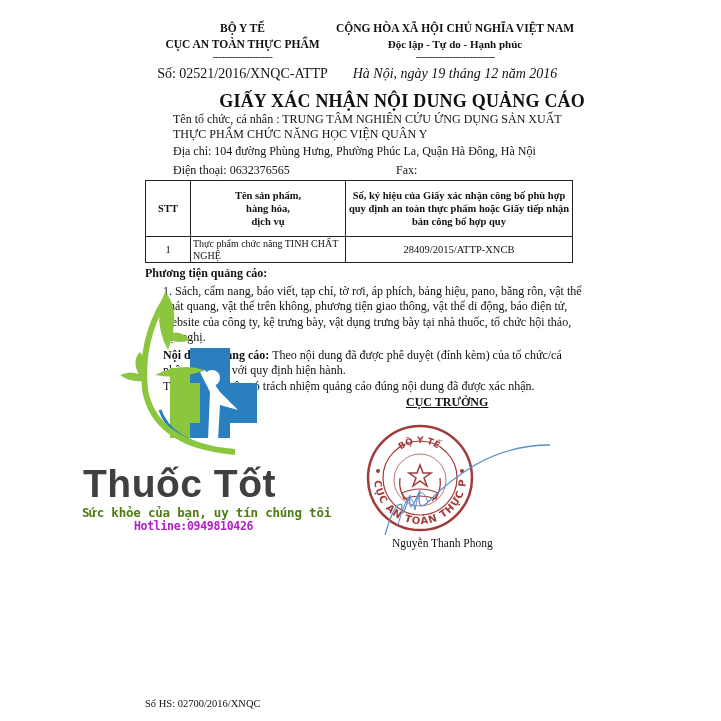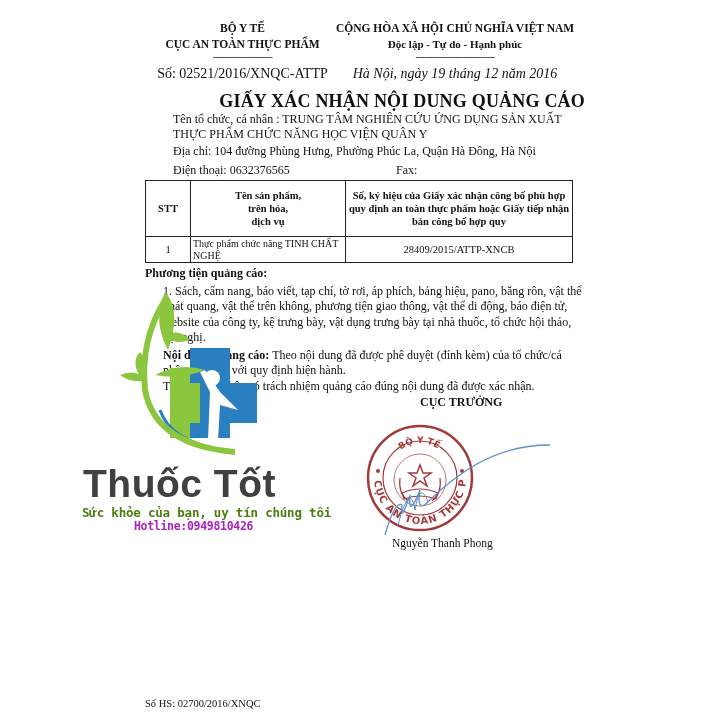--- a/index.html
+++ b/index.html
@@ -25,21 +25,21 @@
   table.prod td, table.prod th { border: 1px solid #222; padding: 0 2px; }
   table.prod th { font-weight: bold; height: 55px; }
   table.prod td { height: 25px; }
   .c1 { width: 40px; text-align: center; }
   .c2 { width: 150px; }
   .c3 { text-align: center; }
 
   .ad-section { left: 145px; top: 266px; font-size: 12px; line-height: 15.5px; width: 440px; }
   .indent { padding-left: 18px; }
 
-  .cuctruong { left: 420px; top: 395px; font-size: 12px; font-weight: bold; }
+  .cuctruong { left: 406px; top: 395px; font-size: 12px; font-weight: bold; text-decoration: underline; }
   .signer { left: 392px; top: 537px; font-size: 11.5px; }
   .hs { left: 145px; top: 698px; font-size: 10.5px; }
 
   
   .brand-name { left: 83px; top: 462px; font-size: 39px; font-weight: bold; color: #404040;
                 font-family: Liberation Sans, sans-serif; letter-spacing: 0.5px; }
   .brand-slogan { left: 82px; top: 505px; font-size: 12.5px; font-weight: bold; color: #4d7c0f;
                   font-family: "DejaVu Sans Mono", monospace; letter-spacing: -0.2px; }
   .brand-hotline { left: 134px; top: 519px; font-size: 11.5px; font-weight: bold; color: #b01fc4;
                    font-family: "DejaVu Sans Mono", monospace; letter-spacing: -0.3px; }
@@ -71,21 +71,21 @@
 <div class="abs line" style="top:127px">THỰC PHẨM CHỨC NĂNG HỌC VIỆN QUÂN Y</div>
 <div class="abs line" style="top:144px">Địa chỉ: 104 đường Phùng Hưng, Phường Phúc La, Quận Hà Đông, Hà Nội</div>
 <div class="abs line" style="top:163px; width:auto">Điện thoại: 0632376565</div>
 <div class="abs line" style="top:163px; left:368px; width:auto">Fax:</div>
 
 <table class="prod">
   <tbody>
       <tr>
     <th class="c1">STT</th>
     <th class="c2 center" style="white-space:pre-line">Tên sản phẩm,
-trên hóa,
+hàng hóa,
 dịch vụ</th>
     <th class="c3">Số, ký hiệu của Giấy xác nhận công bố phù hợp quy định an toàn thực phẩm hoặc Giấy tiếp nhận bản công bố hợp quy</th>
   </tr>
   <tr>
     <td class="c1">1</td>
     <td class="c2" style="font-size:10px; line-height:12px">Thực phẩm chức năng TINH CHẤT NGHỆ</td>
     <td class="c3">28409/2015/ATTP-XNCB</td>
   </tr>
 </tbody>
   </table>

